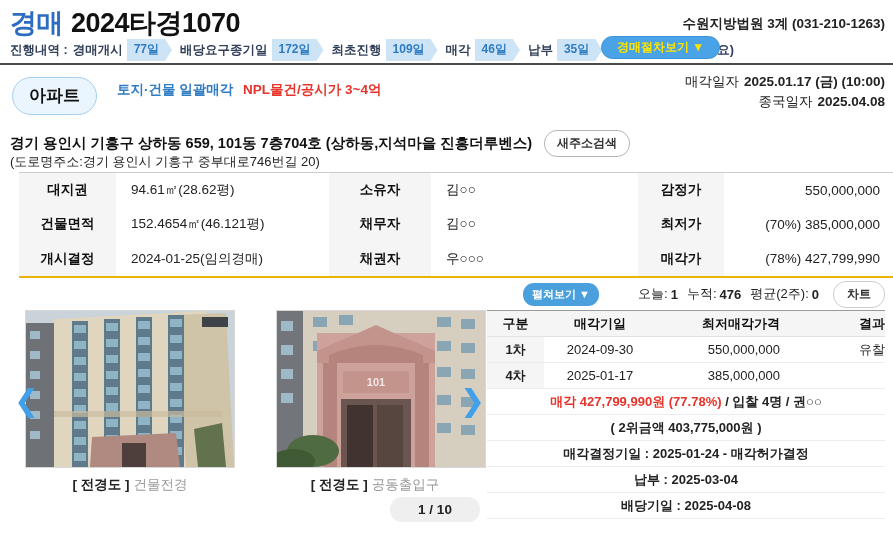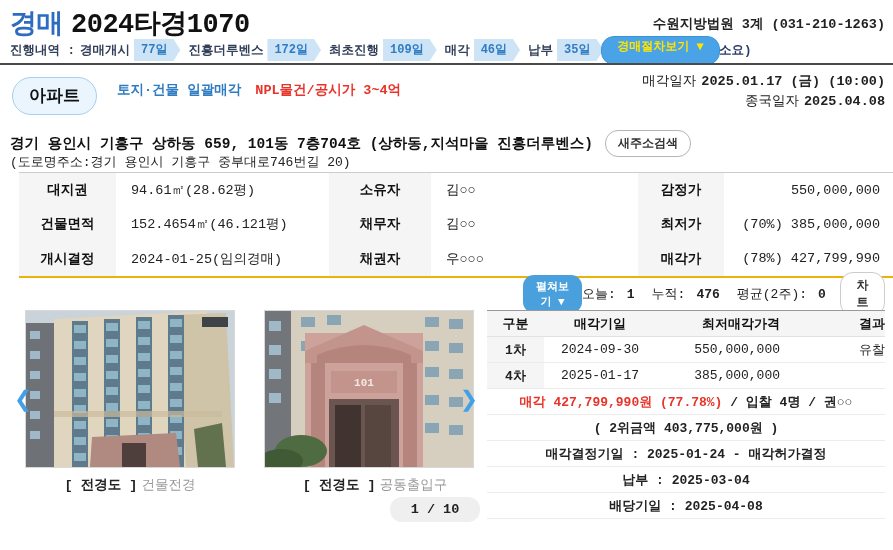--- a/index.html
+++ b/index.html
@@ -2,37 +2,37 @@
 <html><head>
 <meta charset="utf-8">
 <style>
   * { box-sizing: border-box; margin: 0; padding: 0; }
   html,body { background:#fff; }
   body {
     font-family: "Liberation Sans", "DejaVu Sans", sans-serif;
     width: 893px; height: 550px; position: relative; overflow: hidden;
     color: #222;
   }
-  .page { position: absolute; inset: 0; background: #fff; font-family: Liberation Mono, monospace; }
+  .page { position: absolute; inset: 0; background: #fff; }
 
   
   .title-row { position: absolute; top: 5px; left: 10px; font-size: 27px; font-weight: bold; color: #111; letter-spacing: -0.5px; }
   .title-cat { color: #2d6cc0; margin-right: 8px; }
   .court { position: absolute; top: 15px; right: 8px; font-size: 13.5px; font-weight: bold; color: #222; }
 
   .progress-row { position: absolute; top: 39px; left: 10px; display: flex; align-items: center; gap: 5px; font-size: 12.5px; font-weight: bold; color: #33405a; white-space: nowrap; }
   .step { display: flex; align-items: center; gap: 4px; }
   .step-tag {
     background: #cde3f6; color: #2f7cc3; font-weight: bold; font-size: 12px;
     padding: 2px 13px 3px 7px; margin-right: 3px;
     clip-path: polygon(0 0, calc(100% - 7px) 0, 100% 50%, calc(100% - 7px) 100%, 0 100%);
   }
   .progress-end { color: #2b3a66; }
   .procedure-btn {
-    position: absolute; top: 36px; left: 601px; width: 119px; height: 29px;
+    position: absolute; top: 36px; left: 601px; width: 119px; height: 23px;
     background: #4aa3e6; border: 1px solid #3a93d8; border-radius: 13px;
     color: #ffe400; font-weight: bold; font-size: 12px; text-align: center; line-height: 21px;
     cursor: pointer;
   }
 
   .divider { position: absolute; top: 63px; left: 0; width: 893px; border-top: 2px solid #4a4a4a; }
 
   
   .badge-apart {
     position: absolute; left: 12px; top: 77px; padding: 6px 16px 7px;
@@ -67,42 +67,42 @@
   .info-table .lbl { background: #f5f5f5; display: flex; align-items: center; justify-content: center; font-weight: bold; color: #111; }
   .info-table .val { display: flex; align-items: center; padding-left: 15px; color: #222; }
   .info-table .val.num { justify-content: flex-end; padding-right: 16px; padding-left: 0; }
   .c-blue { color: #3b72c8; }
   .c-red { color: #e8332a; }
 
   
   .photo { position: absolute; top: 310px; width: 210px; height: 158px; border: 1px solid #d8d8d8; cursor: pointer; }
   .photo svg { display: block; }
   .photo1 { left: 25px; }
-  .photo2 { left: 264px; }
+  .photo2 { left: 276px; }
   .chevron { position: absolute; top: 386px; font-size: 30px; font-weight: bold; color: #41a0e8; cursor: pointer; line-height: 30px; user-select: none; }
   .chevron.left { left: 14px; }
   .chevron.right { left: 460px; }
   .caption { position: absolute; top: 476px; width: 210px; text-align: center; font-size: 13.5px; }
   .caption1 { left: 25px; }
   .caption2 { left: 270px; }
   .cap-tag { font-weight: bold; color: #222; }
   .cap-label { color: #999; margin-left: 4px; }
   .pager {
     position: absolute; left: 390px; top: 497px; width: 90px; height: 25px;
     background: #efefef; border-radius: 12px; text-align: center; line-height: 25px;
     font-size: 13.5px; font-weight: bold; color: #222;
   }
 
   
   .sale-top { position: absolute; left: 487px; top: 282px; width: 398px; height: 24px; display: flex; align-items: center; padding-left: 36px; }
   .expand-btn {
     background: #4aa0dd; color: #fff; border: none; border-radius: 11px;
     font-size: 11px; font-weight: bold; padding: 4px 9px; cursor: pointer; font-family: inherit;
   }
-  .sale-stats { margin-left: auto; display: flex; align-items: center; gap: 11px; font-size: 13px; color: #222; white-space: nowrap; }
+  .sale-stats { margin-left: auto; display: flex; align-items: center; gap: 3px; font-size: 13px; color: #222; white-space: nowrap; }
   .sale-stats .sv { font-weight: bold; margin-right: 6px; }
   .chart-btn {
     margin-left: 8px; border: 1px solid #ccc; border-radius: 13px; background: #fff;
     font-size: 12px; font-weight: bold; color: #333; padding: 4px 13px; cursor: pointer; font-family: inherit;
   }
 
   .sale-table { position: absolute; left: 487px; top: 310px; width: 398px; border-collapse: collapse; font-size: 13px; }
   .sale-table th, .sale-table td { height: 26px; padding: 0; }
   .sale-table thead tr { background: #f5f5f5; border-top: 1px solid #999; border-bottom: 1px solid #e2e2e2; }
   .sale-table th { font-weight: bold; color: #111; }
@@ -125,21 +125,21 @@
   </div>
   <div class="court">수원지방법원 3계 (031-210-1263)</div>
 
   <div class="progress-row">
     <span>진행내역 :</span>
     <span class="step">
       <span>경매개시</span>
       <span class="step-tag">77일</span>
     </span>
     <span class="step">
-      <span>진흥더루벤스</span>
+      <span>배당요구종기일</span>
       <span class="step-tag">172일</span>
     </span>
     <span class="step">
       <span>최초진행</span>
       <span class="step-tag">109일</span>
     </span>
     <span class="step">
       <span>매각</span>
       <span class="step-tag">46일</span>
     </span>

